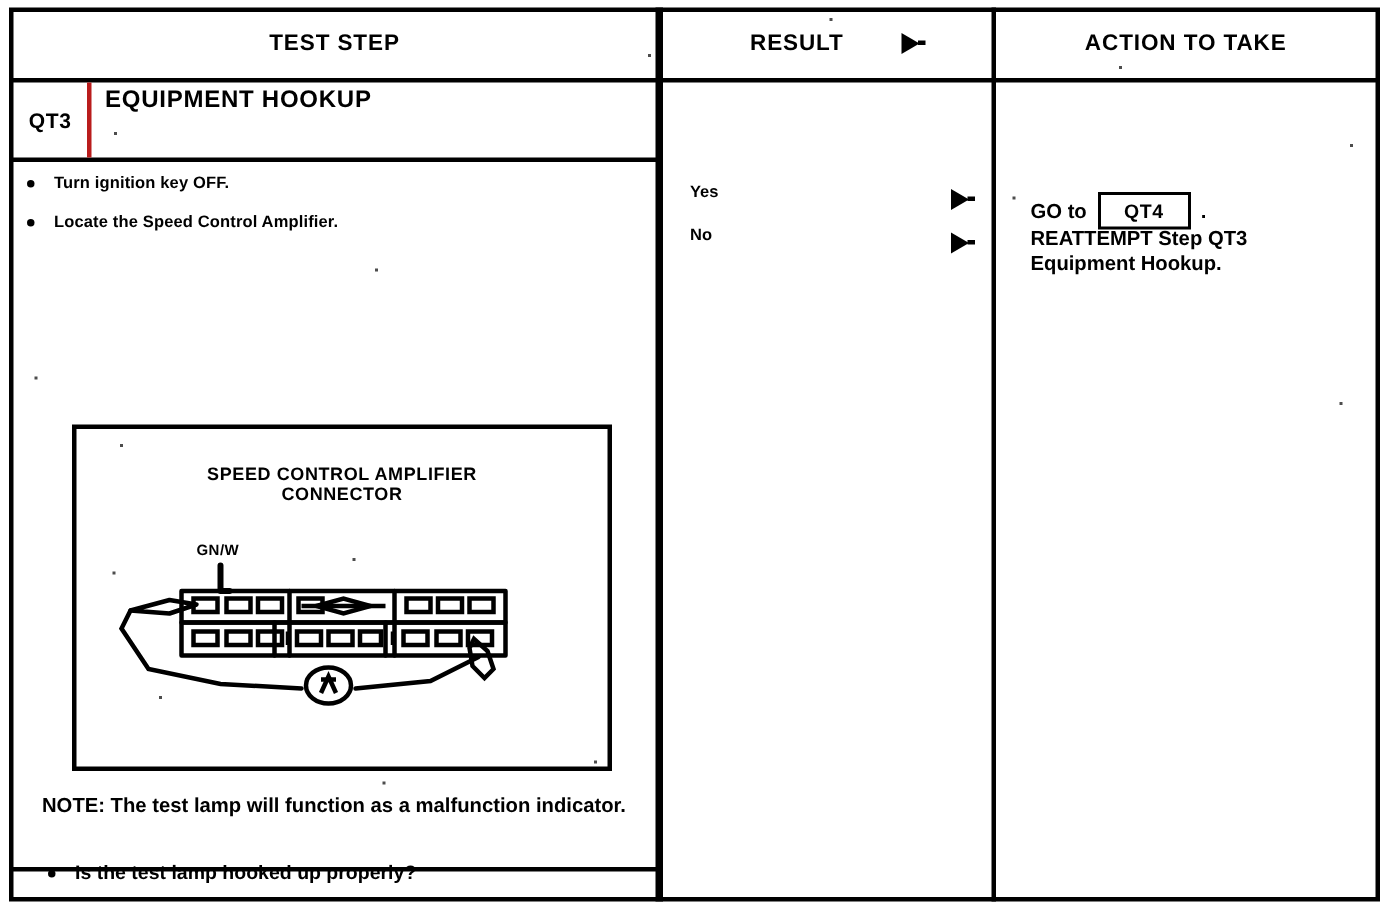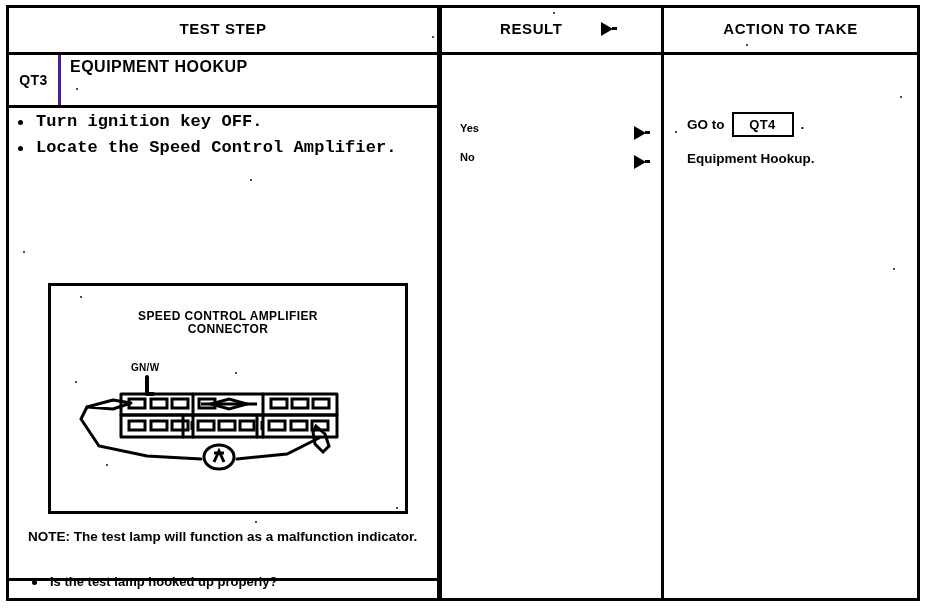--- a/index.html
+++ b/index.html
@@ -38,34 +38,34 @@
     display:inline-block;width:0;height:0;
     border-left:12px solid #000;border-top:7px solid transparent;border-bottom:7px solid transparent;
     position:relative;top:1px;
   }
   .tri-wrap{margin-left:38px;display:inline-flex;align-items:center;}
   .tri-tail{display:inline-block;width:5px;height:3px;background:#000;position:relative;left:-1px;}
 
   
   .stepid-box{
     position:absolute;left:9px;top:55px;width:52px;height:50px;
-    border-right:3px solid #4c1d95;box-sizing:border-box;
+    border-right:3px solid #b91c1c;box-sizing:border-box;
     display:flex;align-items:center;justify-content:center;text-align:center;
   }
   .stepid-box span{font-weight:bold;font-size:14px;letter-spacing:.5px;}
   .steptitle{
     position:absolute;left:70px;top:58px;font-weight:bold;font-size:16px;letter-spacing:.5px;
   }
 
   
   .body{position:absolute;left:14px;top:114px;width:420px;}
   ul.bullets{list-style:none;margin:0;padding:0;}
   ul.bullets li{
     position:relative;padding-left:22px;margin-bottom:9px;
-    font-size:17px;font-weight:bold;line-height:16.5px;letter-spacing:.1px;font-family:Liberation Mono, monospace;
+    font-size:11px;font-weight:bold;line-height:16.5px;letter-spacing:.1px;
   }
   ul.bullets li:before{
     content:"";position:absolute;left:4px;top:6px;width:5px;height:5px;background:#000;border-radius:50%;
   }
 
   
   .diagram-box{
     position:absolute;left:48px;top:283px;width:360px;height:231px;
     border:3px solid #000;box-sizing:border-box;background:#fff;
   }
@@ -227,28 +227,29 @@
     </span>
   </div>
   <div class="res-row" style="top:151px;">
     <span class="res-label">No</span>
     <span class="res-arrow">
       <span class="tri"></span>
         <span class="tri-tail"></span>
     </span>
   </div>
 
-  <div class="act-row" style="top:112px;text-align:right;">
+  <div class="act-row" style="top:128px;text-align:right;">
     <span class="goto-line">
       <span>GO to</span>
       <span class="goto-box">QT4</span>
       <span class="dot-period">.</span>
     </span>
   </div>
   <div class="act-row" style="top:150px;">
+    <div>REATTEMPT Step QT3</div>
     <div>Equipment Hookup.</div>
   </div>
 
   <div class="speck" style="left:432px;top:36px;"></div>
   <div class="speck" style="left:553px;top:12px;"></div>
   <div class="speck" style="left:746px;top:44px;"></div>
   <div class="speck" style="left:76px;top:88px;"></div>
   <div class="speck" style="left:23px;top:251px;"></div>
   <div class="speck" style="left:675px;top:131px;"></div>
   <div class="speck" style="left:250px;top:179px;"></div>

